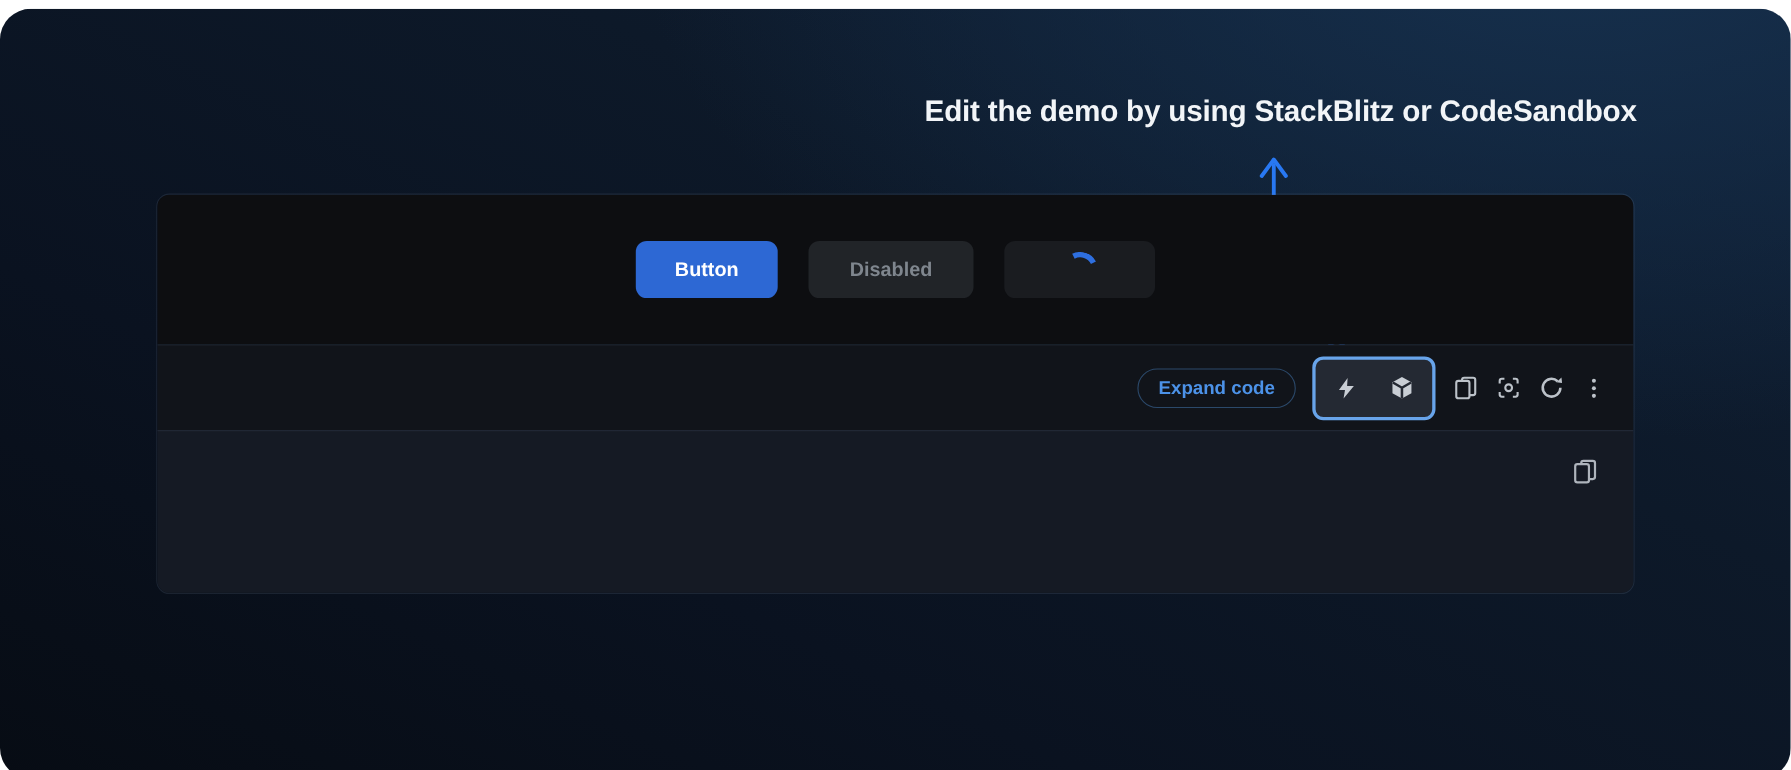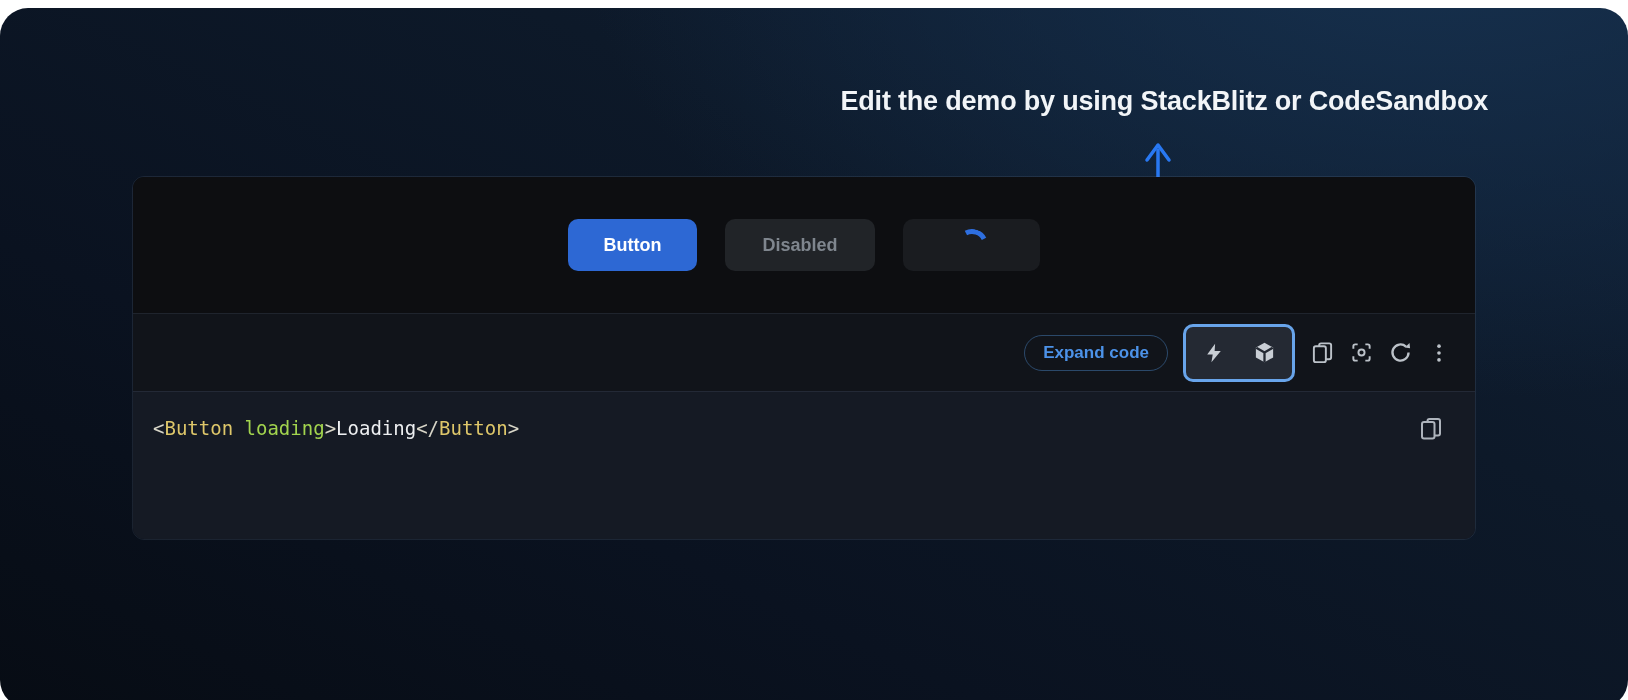--- a/index.html
+++ b/index.html
@@ -14,21 +14,21 @@
   
   .annotation {
     position:absolute; top:78px; right:140px;
     color:#f2f5f8; font-size:27px; font-weight:700; letter-spacing:-0.2px;
     white-space:nowrap;
   }
   .arrow-svg { position:absolute; left:0; top:0; pointer-events:none; }
 
   
   .card {
-    position:absolute; left:132px; top:168px; width:1344px; height:364px;
+    position:absolute; left:142px; top:168px; width:1344px; height:364px;
     border:1px solid rgba(125,145,170,0.16); border-radius:12px;
     overflow:hidden; display:flex; flex-direction:column;
   }
   .demo-area {
     height:136px; background:#0d0e11; flex:none;
     display:flex; align-items:center; justify-content:center; gap:28px;
   }
   .btn {
     height:52px; border:none; border-radius:10px; cursor:pointer;
     font-family:"Liberation Sans", sans-serif; font-size:18px; font-weight:700;
@@ -151,21 +151,20 @@
         <svg width="22" height="22" viewBox="0 0 24 24" fill="#bcc2c9">
           <circle cx="12" cy="4.5" r="2"></circle>
             <circle cx="12" cy="12" r="2"></circle>
             <circle cx="12" cy="19.5" r="2"></circle>
         </svg>
       </button>
     </div>
 
     <div class="code-area">
       <div id="code-lines">
-          <div class="code-line"><span class="tok-punct">&lt;</span><span class="tok-tag">Button</span><span class="tok-plain"> </span><span class="tok-attr">loading</span><span class="tok-punct">&gt;</span><span class="tok-plain">Loading</span><span class="tok-punct">&lt;/</span><span class="tok-tag">Button</span><span class="tok-punct">&gt;</span></div>
         </div>
       <button class="icon-btn code-copy">
         <svg width="25" height="25" viewBox="0 0 24 24" fill="none" stroke="#aeb4bc" stroke-width="2">
           <rect x="8.5" y="2.5" width="12.5" height="16.5" rx="2"></rect>
           <rect x="3" y="5.5" width="12.5" height="16.5" rx="2" fill="#151a24"></rect>
         </svg>
       </button>
     </div>
 
   </div>

